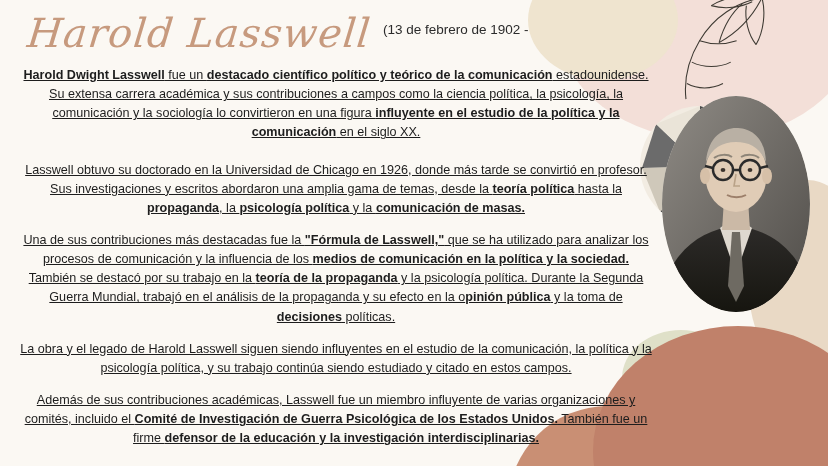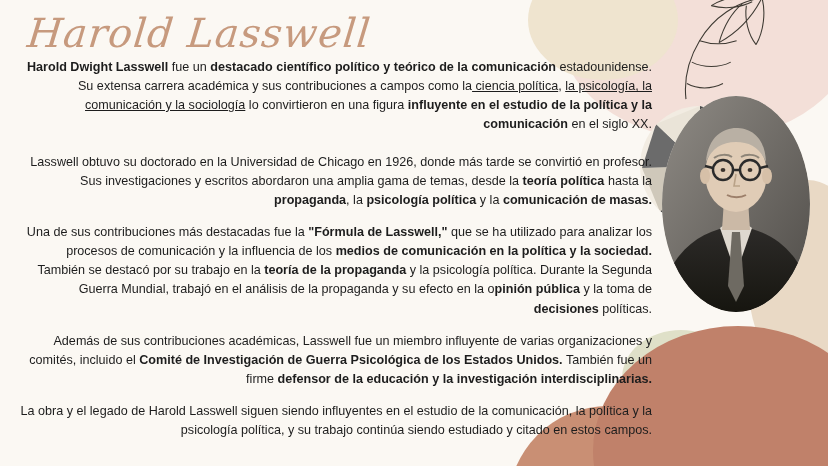--- a/index.html
+++ b/index.html
@@ -147,22 +147,23 @@
     white-space: nowrap;
   }
 
   .body-text {
     padding: 4px 8px 0 6px;
   }
   .para {
     font-size: 12.6px;
     line-height: 1.52;
     color: #1d1d1d;
-    margin: 0 0 13px 0;
-    text-align: right;
+    margin: 8px 0 13px 0;
+    text-align: center;
+    text-decoration: underline;
   }
   .para:last-child { margin-bottom: 0; }
   .b { font-weight: bold; }
   .u { text-decoration: underline; }
 
   .p1 { margin-bottom: 18px; }
 </style>
 </head>
 <body>
 
@@ -261,24 +262,25 @@
         <path d="M74 78 L72 90 L78 90" stroke="#b9a288" stroke-width="1.6" fill="none"></path>
         <path d="M65 99 C70 102 79 102 84 99" stroke="#9c7f6a" stroke-width="2" fill="none"></path>
       </g>
     </svg>
   </div>
 
   <div class="content">
     <div class="title-row">
       <div class="script-title">Harold Lasswell</div>
       <div class="dates">
+        <div>(13 de febrero de 1902 -</div>
       </div>
     </div>
 
     <div class="body-text">
       <p class="para p1"><span class="b">Harold Dwight Lasswell</span><span> fue un </span><span class="b">destacado científico político y teórico de la comunicación</span><span> estadounidense. Su extensa carrera académica y sus contribuciones a campos como la</span><span class="u"> ciencia política</span><span>, </span><span class="u">la psicología, la comunicación y la sociología</span><span> lo convirtieron en una figura </span><span class="b">influyente en el estudio de la política y la comunicación</span><span> en el siglo XX.</span></p>
       <p class="para"><span>Lasswell obtuvo su doctorado en la Universidad de Chicago en 1926, donde más tarde se convirtió en profesor. Sus investigaciones y escritos abordaron una amplia gama de temas, desde la </span><span class="b">teoría política</span><span> hasta la </span><span class="b">propaganda</span><span>, la </span><span class="b">psicología política</span><span> y la </span><span class="b">comunicación de masas.</span></p>
       <p class="para"><span>Una de sus contribuciones más destacadas fue la </span><span class="b">"Fórmula de Lasswell,"</span><span> que se ha utilizado para analizar los procesos de comunicación y la influencia de los </span><span class="b">medios de comunicación en la política y la sociedad.</span><span> También se destacó por su trabajo en la </span><span class="b">teoría de la propaganda</span><span> y la psicología política. Durante la Segunda Guerra Mundial, trabajó en el análisis de la propaganda y su efecto en la o</span><span class="b">pinión pública</span><span> y la toma de </span><span class="b">decisiones</span><span> políticas.</span></p>
+      <p class="para"><span>La obra y el legado de Harold Lasswell siguen siendo influyentes en el estudio de la comunicación, la política y la psicología política, y su trabajo continúa siendo estudiado y citado en estos campos.</span></p>
       <p class="para"><span>Además de sus contribuciones académicas, Lasswell fue un miembro influyente de varias organizaciones y comités, incluido el </span><span class="b">Comité de Investigación de Guerra Psicológica de los Estados Unidos.</span><span> También fue un firme </span><span class="b">defensor de la educación y la investigación interdisciplinarias.</span></p>
-      <p class="para"><span>La obra y el legado de Harold Lasswell siguen siendo influyentes en el estudio de la comunicación, la política y la psicología política, y su trabajo continúa siendo estudiado y citado en estos campos.</span></p>
     </div>
   </div>
 </div>
 
 </body></html>

